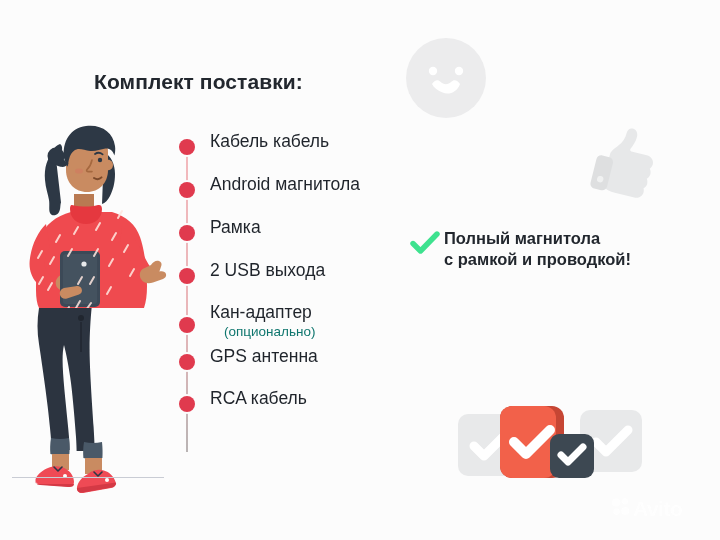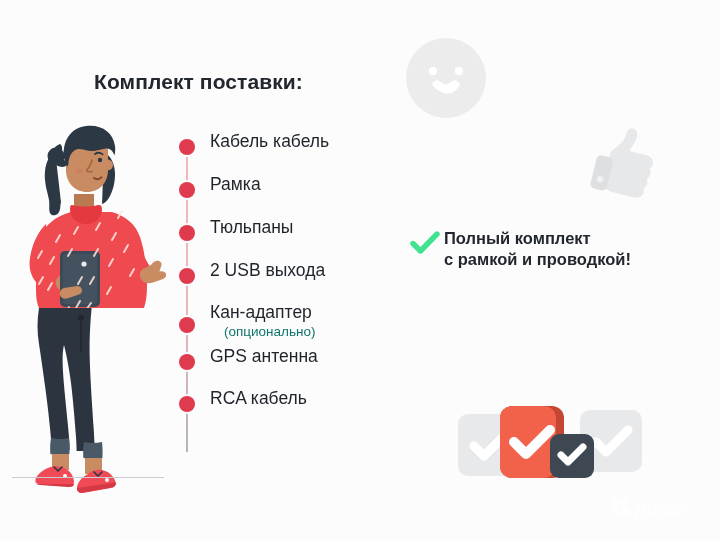--- a/index.html
+++ b/index.html
@@ -249,34 +249,34 @@
   <div id="kit-list">
     <div id="timeline-track"></div>
 
     <div class="kit-item" style="height:43px">
       <span class="kit-bullet" style="top:7px"></span>
       <span class="kit-text-wrap">
         <span class="kit-label">Кабель кабель</span>
       </span>
     </div>
 
-
     <div class="kit-item" style="height:43px">
       <span class="kit-bullet" style="top:7px"></span>
       <span class="kit-text-wrap">
+        <span class="kit-label">Android магнитола</span>
+      </span>
+    </div>
+
+    <div class="kit-item" style="height:43px">
+      <span class="kit-bullet" style="top:7px"></span>
+      <span class="kit-text-wrap">
         <span class="kit-label">Рамка</span>
       </span>
     </div>
 
-    <div class="kit-item" style="height:43px">
-      <span class="kit-bullet" style="top:7px"></span>
-      <span class="kit-text-wrap">
-        <span class="kit-label">Тюльпаны</span>
-      </span>
-    </div>
 
     <div class="kit-item" style="height:42px">
       <span class="kit-bullet" style="top:7px"></span>
       <span class="kit-text-wrap">
         <span class="kit-label">2 USB выхода</span>
       </span>
     </div>
 
     <div class="kit-item" style="height:44px">
       <span class="kit-bullet" style="top:14px"></span>
@@ -303,21 +303,21 @@
 
   <div id="benefits">
 
     <div class="benefit-row" style="margin-bottom:16px">
       <span class="benefit-check">
         <svg viewBox="0 0 30 26" width="30" height="26">
           <path d="M3 13.5l7.5 7.5L27 4" stroke="#3ee28f" stroke-width="5.4" fill="none" stroke-linecap="round" stroke-linejoin="round"></path>
         </svg>
       </span>
       <span class="benefit-text">
-        <span>Полный комплект</span><br>
+        <span>Полный магнитола</span><br>
         <span>с рамкой и проводкой!</span>
       </span>
     </div>
 
 
   </div>
 
   <div id="avito-watermark">
     <span>
       <svg viewBox="0 0 24 24" width="21" height="21">

